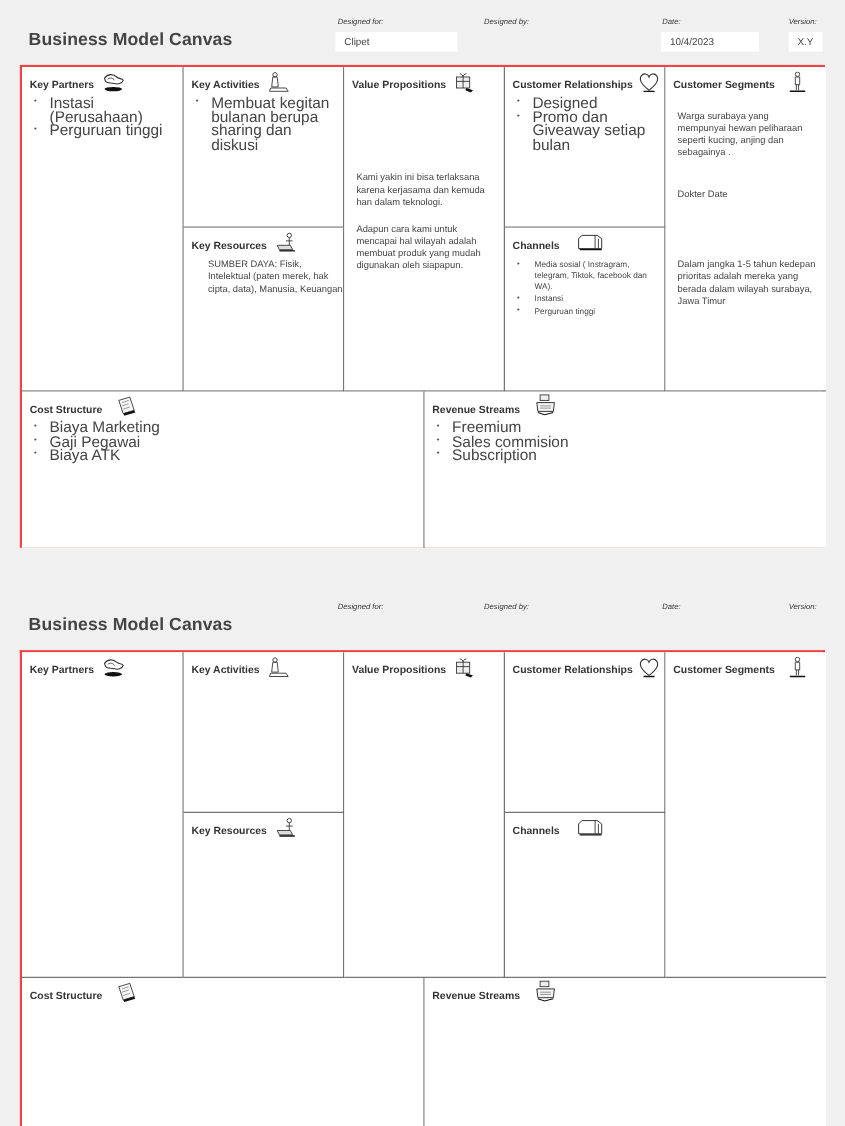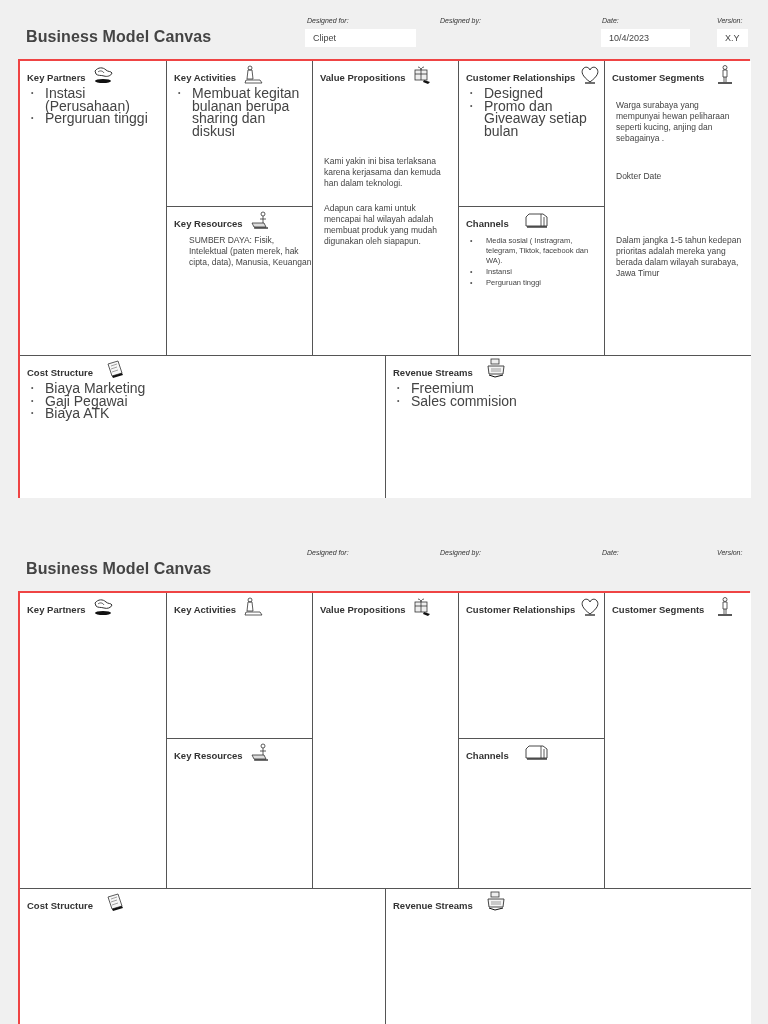--- a/index.html
+++ b/index.html
@@ -165,20 +165,21 @@
         <span class="icon" style="margin-left:12px;top:-5px;"><svg viewBox="0 0 22 20">
               <rect x="6" y="1" width="8" height="5" fill="#eee" stroke="#333" stroke-width=".8"></rect>
               <path d="M3 8h16l-1 8H4z" fill="#f4f4f4" stroke="#333" stroke-width=".9"></path>
               <path d="M6 11h10M6 13h10" stroke="#666" stroke-width=".6"></path>
               <path d="M4 17l6 2 8-2" fill="none" stroke="#111" stroke-width="1"></path>
             </svg></span>
       </div>
       <ul class="items" style="left:11px;top:26px;width:300px;">
         <li>Freemium</li>
         <li>Sales commision</li>
+        <li>Subscription</li>
       </ul>
     </div>
   </div>
 </div>
 
 <div class="canvas-sheet" style="top:532px;height:492px;">
   <div class="title" style="top:28px;">Business Model Canvas</div>
 
   <div class="meta-label" style="left:307px;top:17px;">Designed for:</div>
   <div class="meta-label" style="left:440px;top:17px;">Designed by:</div>

